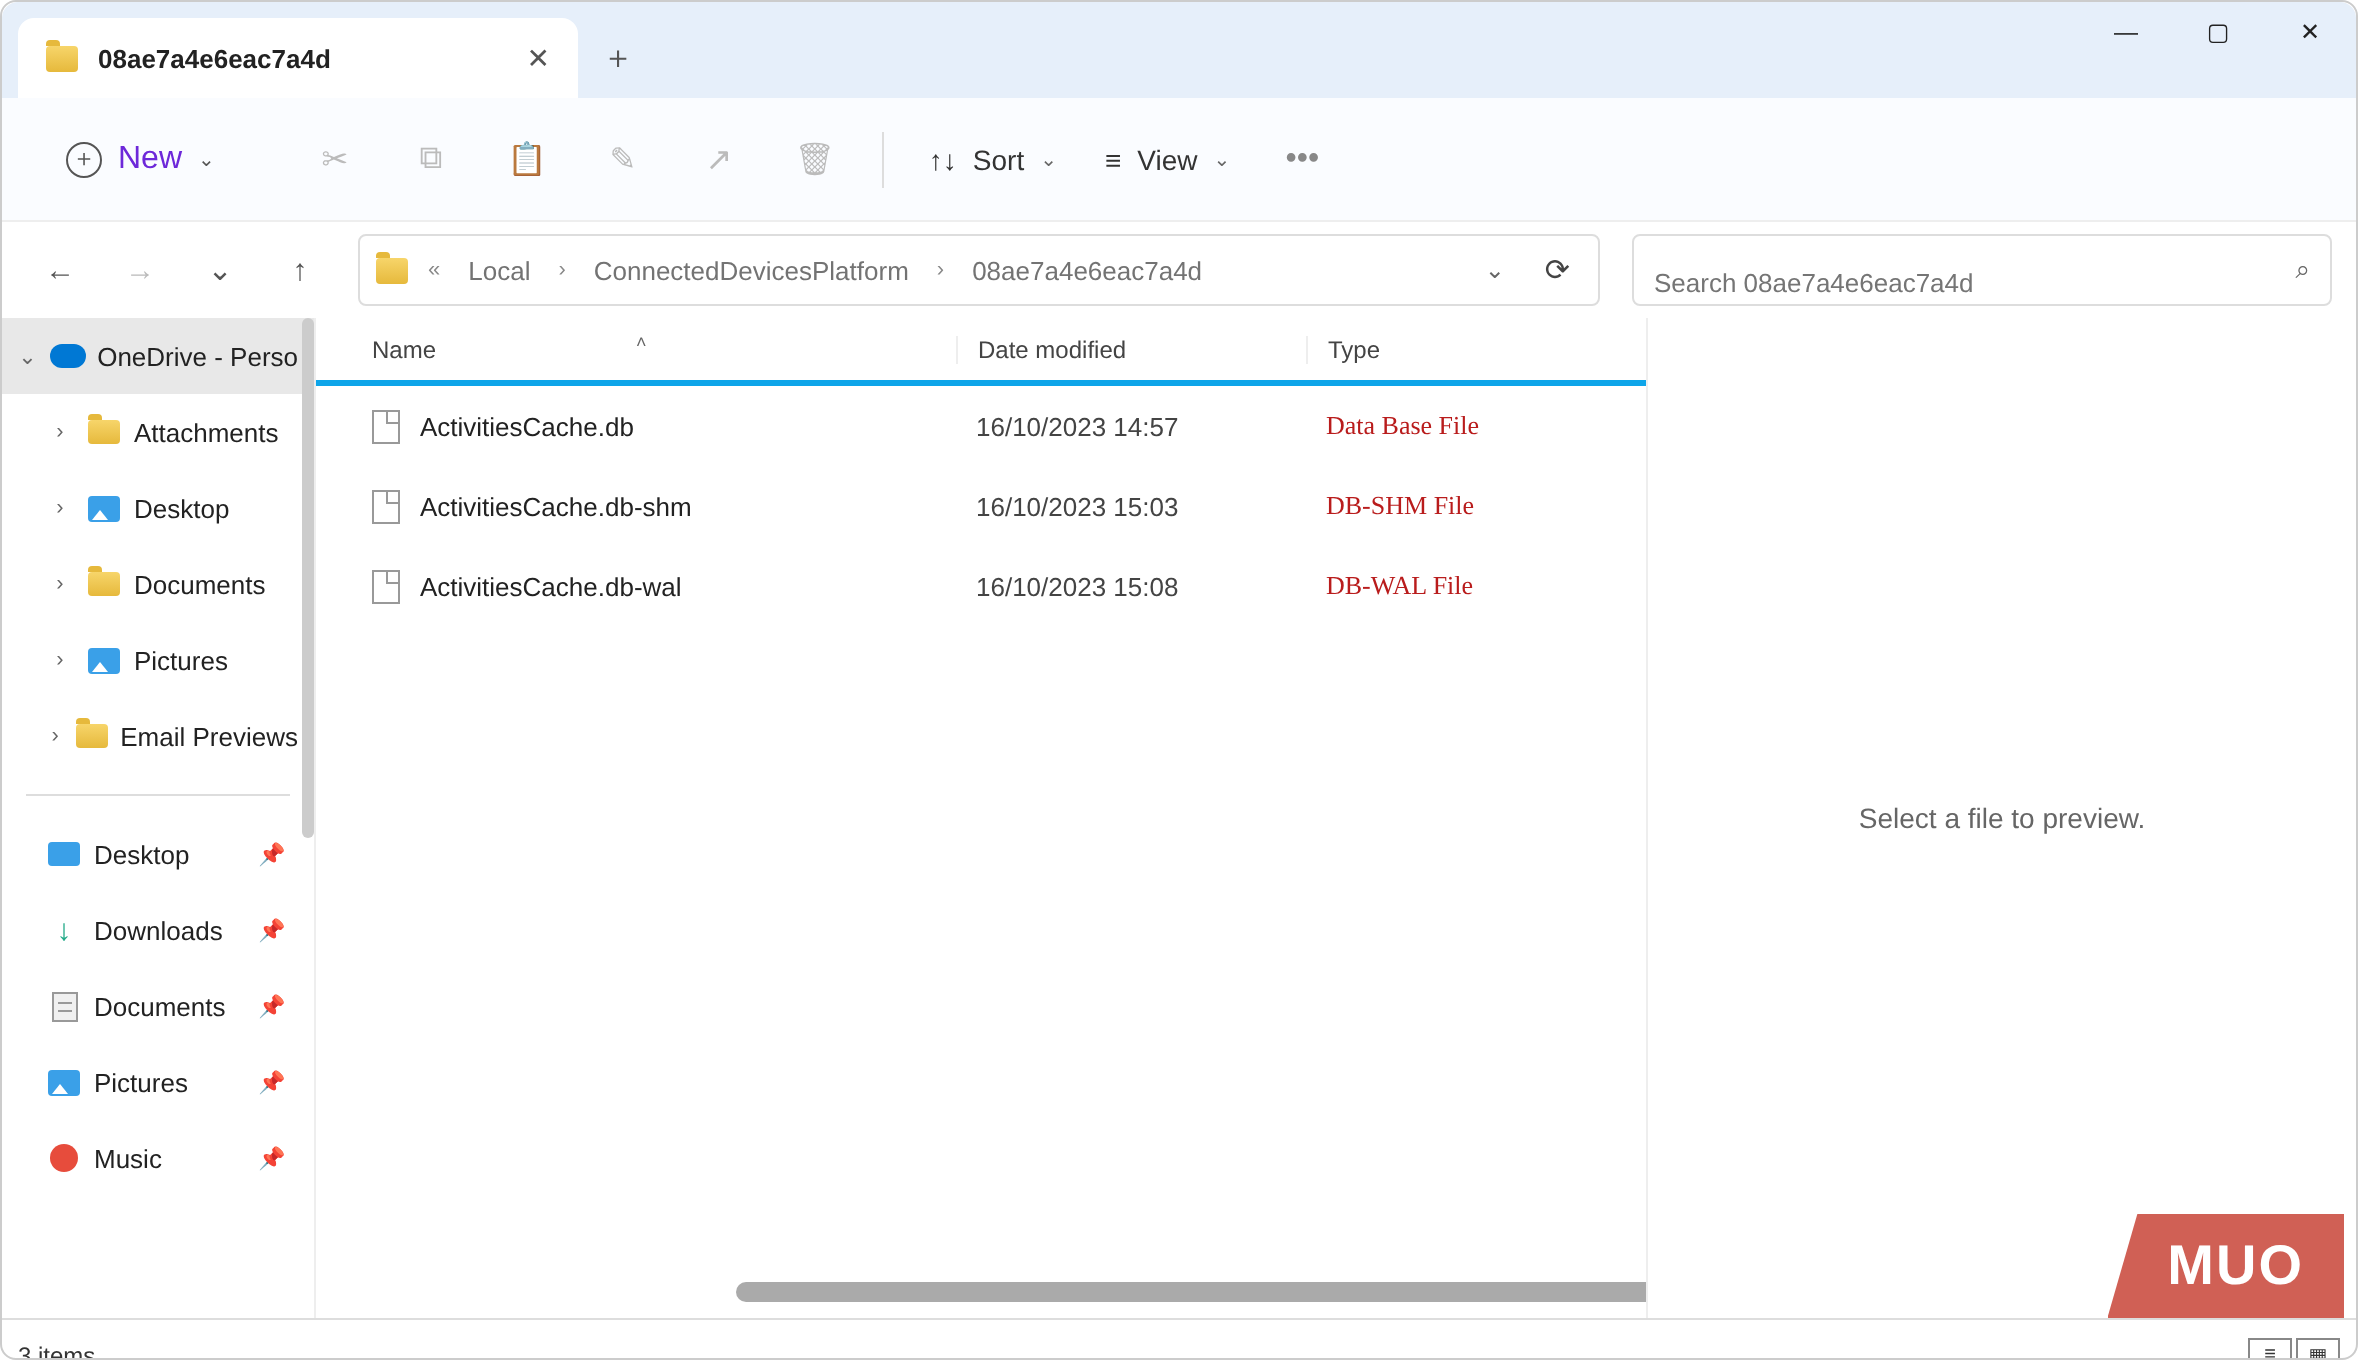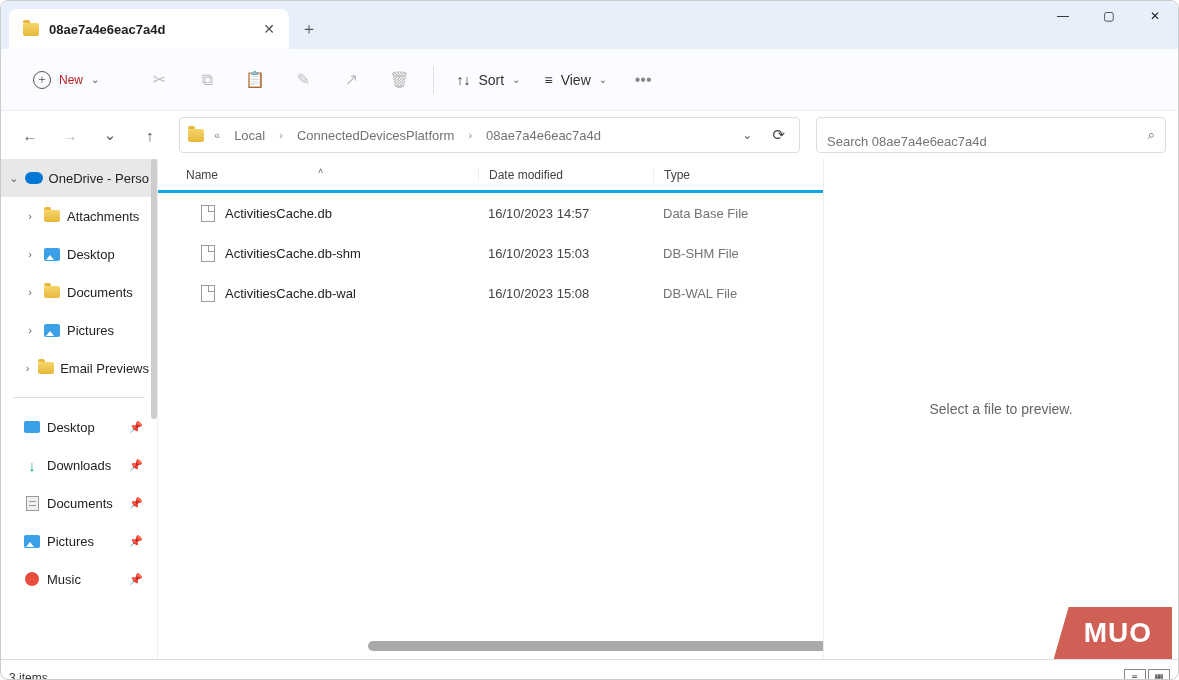--- a/index.html
+++ b/index.html
@@ -13,21 +13,21 @@
   .tab .title { font-size: 13px; font-weight: 600; color: #222; flex: 1; }
   .tab .close { color: #555; font-size: 14px; cursor: pointer; }
   .newtab { width: 40px; height: 40px; display:flex; align-items:center; justify-content:center; color:#555; font-size:16px; cursor:pointer; }
   .winctrls { margin-left: auto; display: flex; align-self: flex-start; }
   .winctrls div { width: 46px; height: 30px; display:flex; align-items:center; justify-content:center; color:#222; font-size:12px; cursor:pointer; }
 
   
   .toolbar { height: 62px; background: #fafcff; display:flex; align-items:center; padding: 0 22px; gap: 4px; border-bottom: 1px solid #eee; }
   .newbtn { display:flex; align-items:center; gap:8px; padding: 6px 10px; border-radius:4px; cursor:pointer; }
   .newbtn .plus { width:18px; height:18px; border:1.5px solid #555; border-radius:50%; display:flex; align-items:center; justify-content:center; font-size:12px; color:#555;}
-  .newbtn span.lbl { font-size:12px; color:#b91c1c; }
+  .newbtn span.lbl { font-size:16px; color:#6d28d9; }
   .newbtn .chev { font-size:10px; color:#555; }
   .tool { width:44px; height:36px; display:flex; align-items:center; justify-content:center; color:#888; font-size:16px; cursor:pointer; }
   .tool.disabled { color:#bbb; }
   .sep { width:1px; height:28px; background:#ddd; margin: 0 8px; }
   .sortbtn, .viewbtn { display:flex; align-items:center; gap:8px; padding:6px 10px; cursor:pointer; color:#333; font-size:14px; }
 
   
   .navbar { height: 48px; display:flex; align-items:center; padding: 0 12px; gap:6px; }
   .navbtn { width:34px; height:34px; display:flex; align-items:center; justify-content:center; color:#555; cursor:pointer; font-size:15px; }
   .navbtn.dis { color:#bbb; }
@@ -64,23 +64,23 @@
   .side-scroll { position:absolute; right:0; top:0; width:6px; height:260px; background:#ccc; border-radius:3px;}
 
   .filearea { flex:1; display:flex; position:relative; }
   .filelist { flex:1; overflow:hidden; position:relative; }
   .headers { display:flex; height:34px; align-items:center; border-bottom:3px solid #0ea5e9; font-size:12px; color:#444; }
   .col-name { width:320px; padding-left:28px; position:relative;}
   .col-name .asc { position:absolute; left:160px; top:-2px; font-size:9px; color:#666;}
   .col-date { width:175px; border-left:1px solid #eee; padding-left:10px;}
   .col-type { width:170px; border-left:1px solid #eee; padding-left:10px;}
   .filerow { display:flex; height:40px; align-items:center; font-size:13px; color:#222; cursor:pointer;}
-  .filerow .fname{ width:320px; padding-left:43px; display:flex; align-items:center; gap:10px;}
+  .filerow .fname{ width:320px; padding-left:28px; display:flex; align-items:center; gap:10px;}
   .filerow .fdate{ width:175px; padding-left:10px; color:#444;}
-  .filerow .ftype{ width:170px; padding-left:10px; color:#737373;}
+  .filerow .ftype{ width:170px; padding-left:10px; color:#b91c1c;font-family:Liberation Serif, serif;}
   .file-ic{width:14px;height:17px;border:1px solid #999;background:#fff;position:relative;}
   .file-ic::after{content:"";position:absolute;top:0;right:0;width:5px;height:5px;background:#fff;border-left:1px solid #999;border-bottom:1px solid #999;}
   .hscroll{position:absolute;bottom:8px;left:210px;width:560px;height:10px;background:#aaa;border-radius:5px;}
 
   .preview { width:355px; border-left:1px solid #eee; display:flex; align-items:center; justify-content:center; color:#666; font-size:14px;}
 
   
   .statusbar { height:36px; border-top:1px solid #ddd; display:flex; align-items:center; padding:0 8px; font-size:12px; color:#333;}
   .statusbar .viewbtns{margin-left:auto; display:flex; gap:2px;}
   .statusbar .vb{width:22px;height:18px;border:1px solid #888;display:flex;align-items:center;justify-content:center;font-size:10px;cursor:pointer;}

